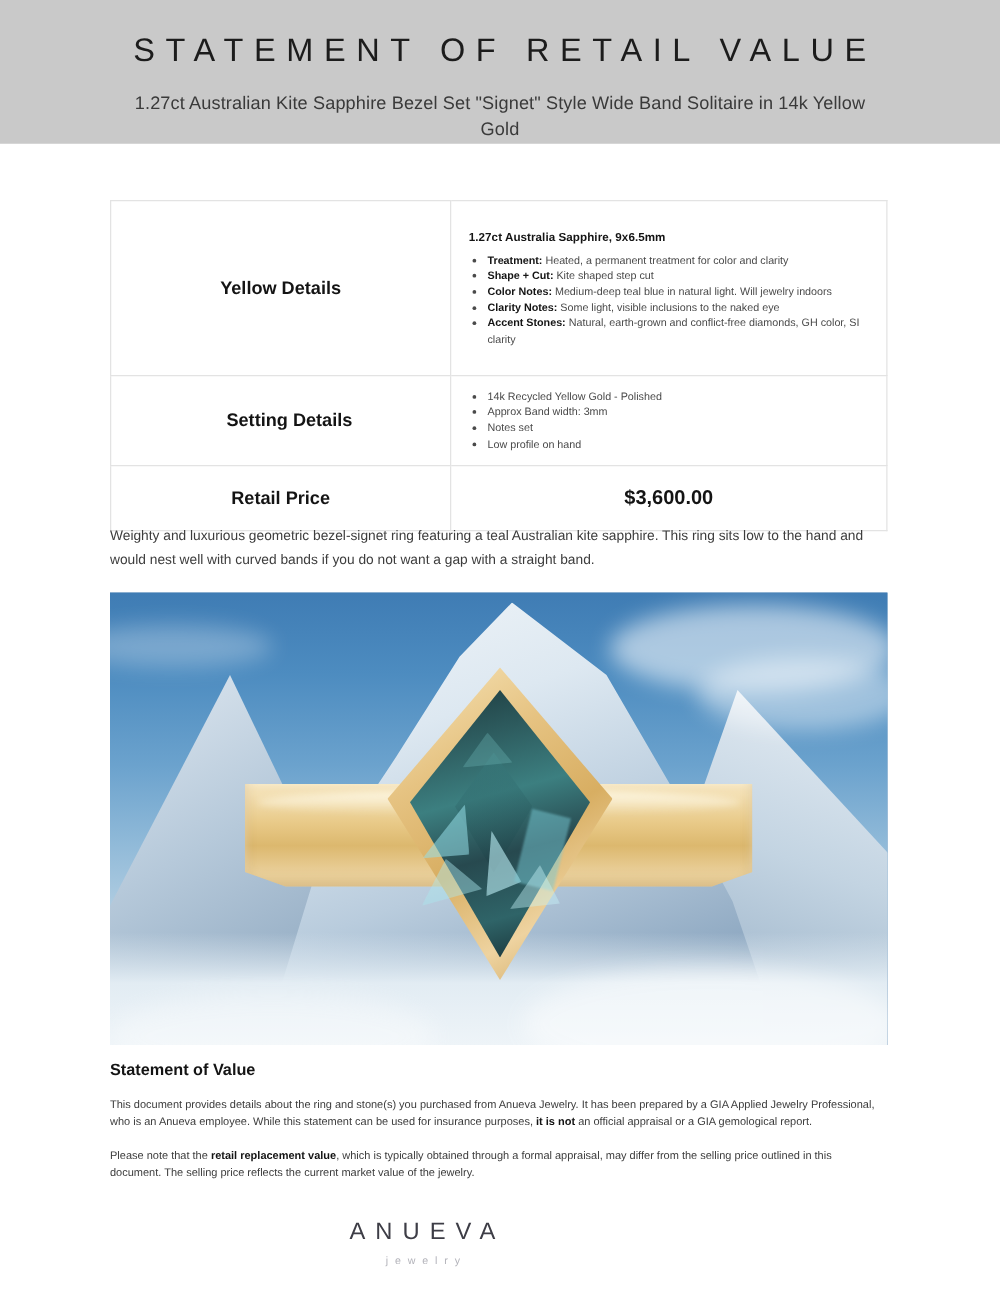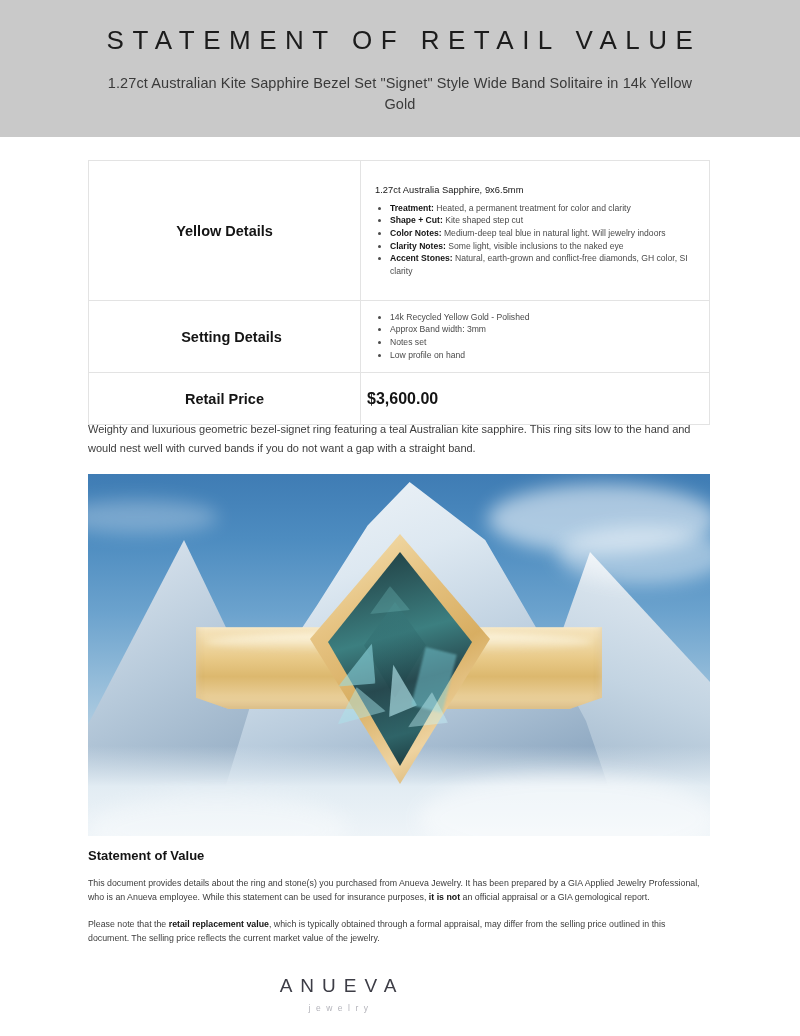--- a/index.html
+++ b/index.html
@@ -10,21 +10,21 @@
     background: #ffffff;
     font-family: "Liberation Sans", sans-serif;
     color: #222222;
     overflow: hidden;
     position: relative;
   }
 
   
   .header-band {
     width: 800px;
-    height: 137px;
+    height: 115px;
     background: #c9c9c9;
     padding-top: 26px;
     text-align: center;
   }
   .doc-title {
     font-size: 26px;
     font-weight: 300;
     letter-spacing: 8.5px;
     color: #1c1c1c;
     margin: 0 0 18px 0;
@@ -61,40 +61,40 @@
     font-size: 14.5px;
     font-weight: bold;
     color: #141414;
     padding: 10px 6px;
   }
   .spec-value {
     padding: 9px 14px 10px 14px;
   }
   .stone-heading {
     font-size: 9.3px;
-    font-weight: normal;
+    font-weight: bold;
     color: #141414;
     margin: 2px 0 7px 0;
     letter-spacing: 0.05px;
   }
   ul.spec-list {
     margin: 0;
     padding-left: 15px;
     list-style-type: disc;
   }
   ul.spec-list li {
     font-size: 8.6px;
     line-height: 1.42;
     color: #4a4a4a;
     margin: 0 0 0.5px 0;
   }
   ul.spec-list li b { color: #141414; font-weight: bold; }
   .setting-list li { font-size: 8.6px; line-height: 1.48; }
   .price-cell {
-    text-align: left;
+    text-align: center;
     font-size: 16px;
     font-weight: bold;
     color: #141414;
     padding: 16px 6px;
   }
   .row-stone .spec-label { height: 140px; }
   .row-setting .spec-label { height: 72px; padding-left: 20px; }
   .row-price .spec-label { height: 52px; }
 
   

